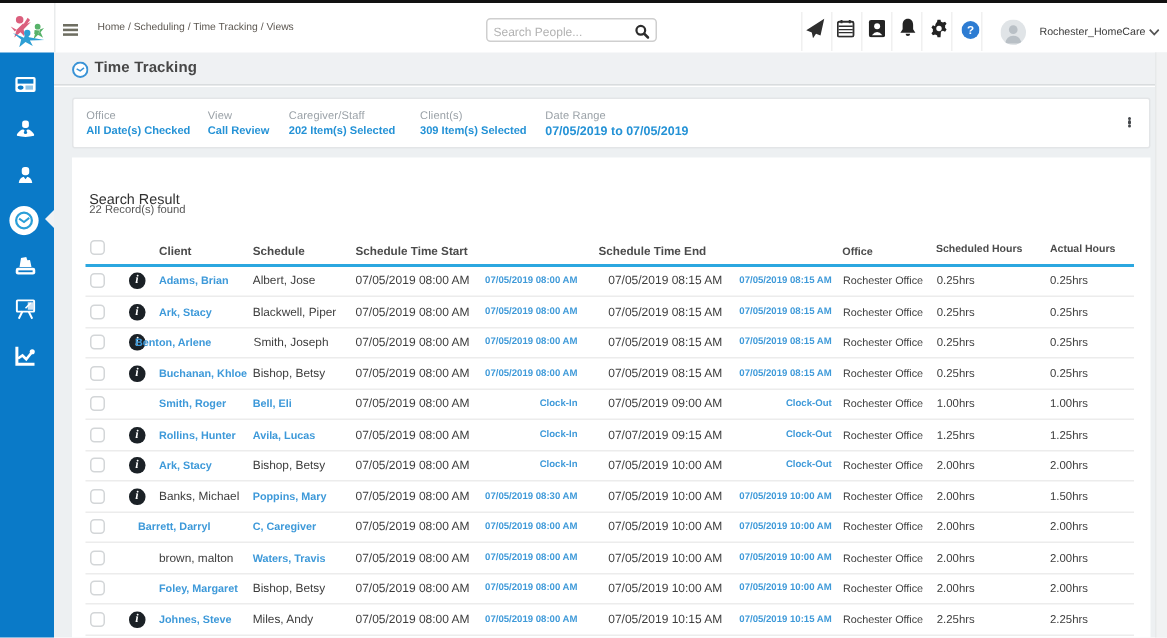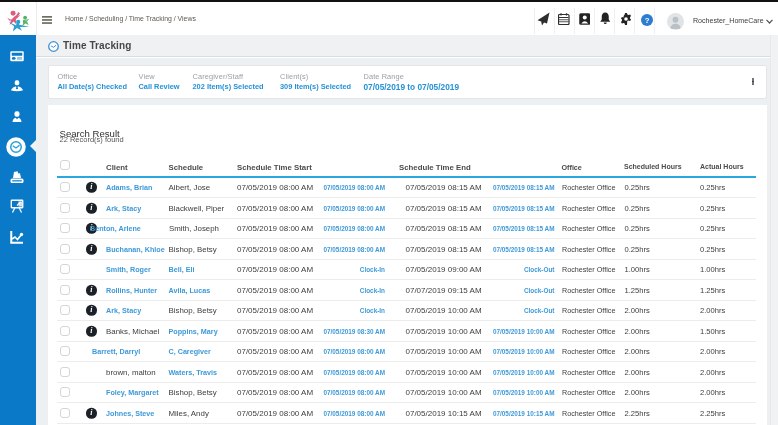--- a/index.html
+++ b/index.html
@@ -60,20 +60,27 @@
 
   <svg class="abs" style="left:41.5px;top:13.5px" width="10" height="8" viewBox="0 0 10 8">
     <g fill="#6e6e62">
         <rect x="0" y="0" width="10" height="1.7"></rect>
         <rect x="0" y="3.1" width="10" height="1.7"></rect>
         <rect x="0" y="6.2" width="10" height="1.7"></rect>
       </g>
   </svg>
   <div class="abs" style="left:65px;top:12.6px;font-size:6.9px;color:#5d5852">Home / Scheduling / Time Tracking / Views</div>
 
+  <div class="abs" style="left:324px;top:10px;width:114px;height:16px;border:1px solid #cfcfcf;border-radius:3px;background:#fff">
+    <span style="position:absolute;left:4px;top:3.5px;font-size:8px;color:#b2b2b2">Search People...</span>
+    <svg style="position:absolute;right:4px;top:3px" width="10" height="10" viewBox="0 0 10 10">
+      <circle cx="4.2" cy="4.2" r="2.9" fill="none" stroke="#2c2c2c" stroke-width="1.5"></circle>
+      <line x1="6.5" y1="6.5" x2="9" y2="9" stroke="#2c2c2c" stroke-width="1.7" stroke-linecap="round"></line>
+    </svg>
+  </div>
 
   <div class="hb" style="left:533.5px"></div>
     <div class="hb" style="left:553.5px"></div>
   <div class="hb" style="left:573.5px"></div>
     <div class="hb" style="left:593.5px"></div>
   <div class="hb" style="left:613.5px"></div>
     <div class="hb" style="left:633.5px"></div>
   <div class="hb" style="left:653.5px"></div>
 
   <svg class="abs" style="left:537px;top:10px" width="13" height="14" viewBox="0 0 13 14">

